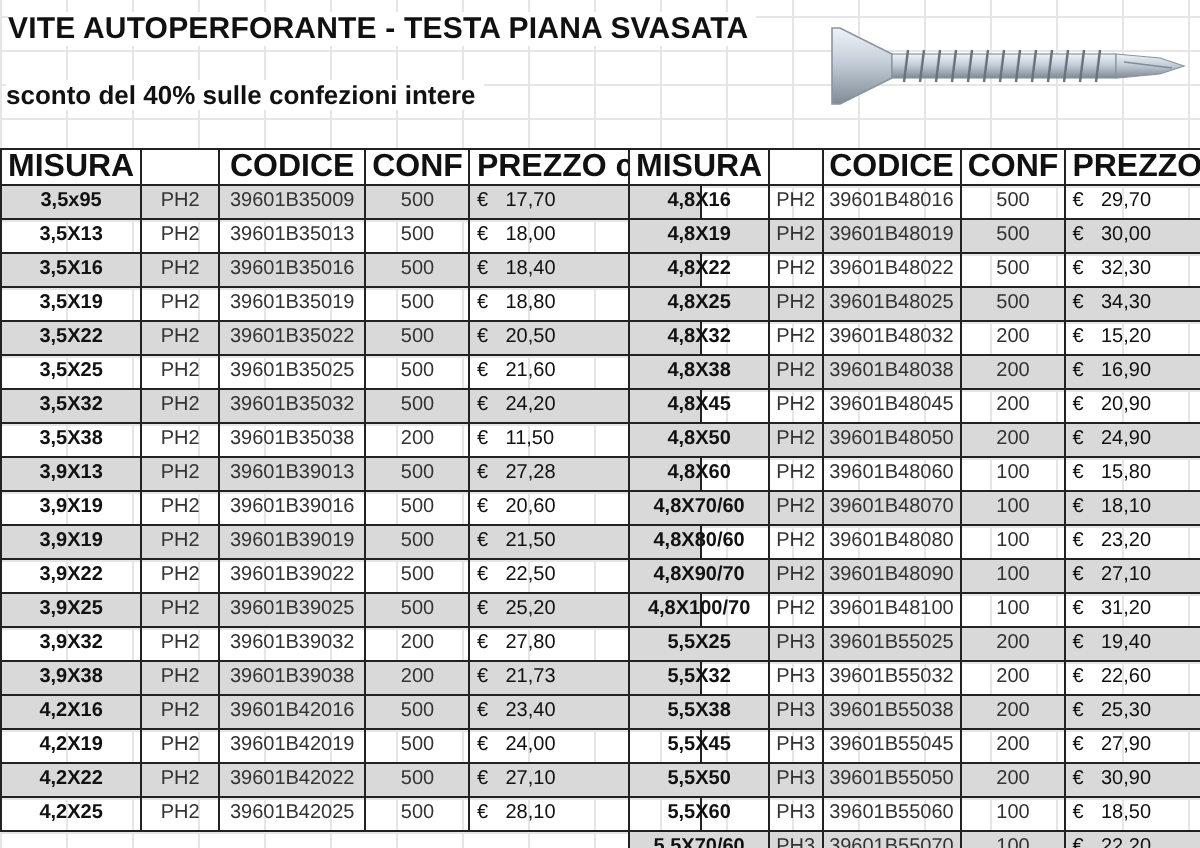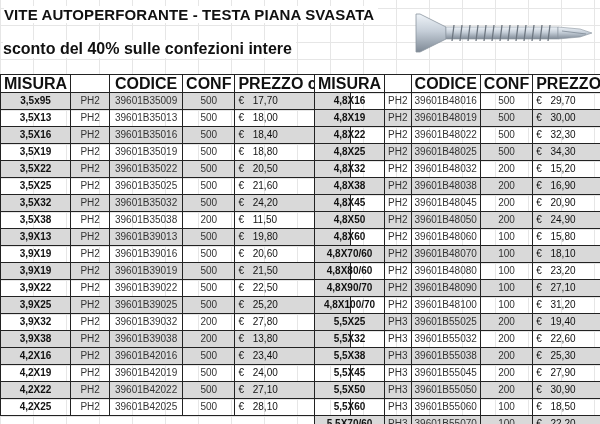--- a/index.html
+++ b/index.html
@@ -14,21 +14,21 @@
     background-size: 33px 17px, 33px 17px;
     background-position: 0 8px, 0 8px;
   }
   .title {
     position: absolute; left: 4px; top: 6px;
     font-size: 15px; font-weight: bold; letter-spacing: 0.1px;
     background: #fff; padding-right: 4px;
   }
   .subtitle {
     position: absolute; left: 3px; top: 40px;
-    font-size: 16px; font-weight: bold;
+    font-size: 13px; font-weight: bold;
     background: #fff; padding-right: 4px;
   }
   .screw {
     position: absolute; left: 410px; top: 10px; width: 185px; height: 46px;
   }
   table.price {
     position: absolute; border-collapse: collapse;
     font-size: 10px;
   }
   table.price td, table.price th {
@@ -163,21 +163,21 @@
         <td class="conf c4">200</td>
         <td class="eur c5">€</td>
         <td class="price c6">11,50</td>
       </tr>
       <tr class="gray">
         <td class="misura c1">3,9X13</td>
         <td class="ph c2">PH2</td>
         <td class="code c3">39601B39013</td>
         <td class="conf c4">500</td>
         <td class="eur c5">€</td>
-        <td class="price c6">19,80</td>
+        <td class="price c6">27,28</td>
       </tr>
       <tr>
         <td class="misura c1">3,9X19</td>
         <td class="ph c2">PH2</td>
         <td class="code c3">39601B39016</td>
         <td class="conf c4">500</td>
         <td class="eur c5">€</td>
         <td class="price c6">20,60</td>
       </tr>
       <tr class="gray">
@@ -211,21 +211,21 @@
         <td class="conf c4">200</td>
         <td class="eur c5">€</td>
         <td class="price c6">27,80</td>
       </tr>
       <tr class="gray">
         <td class="misura c1">3,9X38</td>
         <td class="ph c2">PH2</td>
         <td class="code c3">39601B39038</td>
         <td class="conf c4">200</td>
         <td class="eur c5">€</td>
-        <td class="price c6">13,80</td>
+        <td class="price c6">21,73</td>
       </tr>
       <tr class="gray">
         <td class="misura c1">4,2X16</td>
         <td class="ph c2">PH2</td>
         <td class="code c3">39601B42016</td>
         <td class="conf c4">500</td>
         <td class="eur c5">€</td>
         <td class="price c6">23,40</td>
       </tr>
       <tr>

